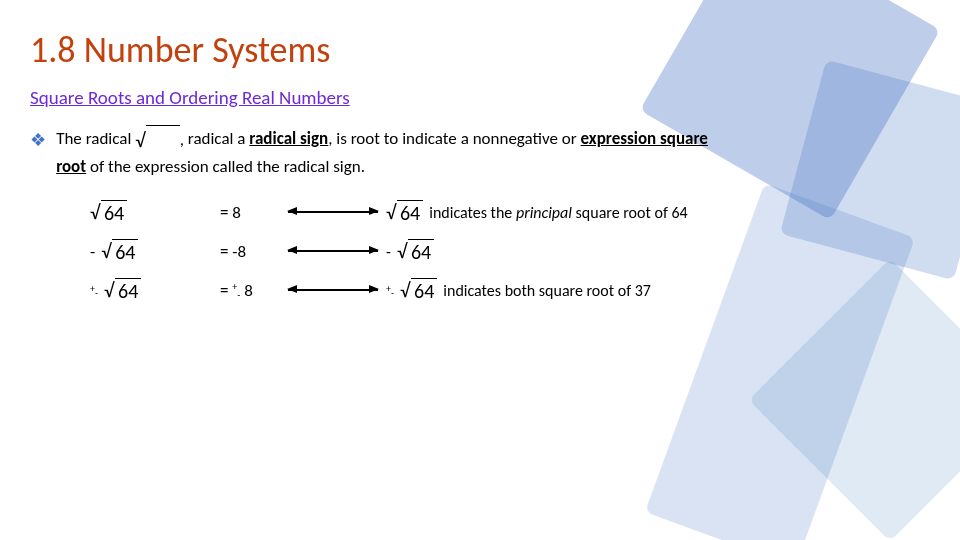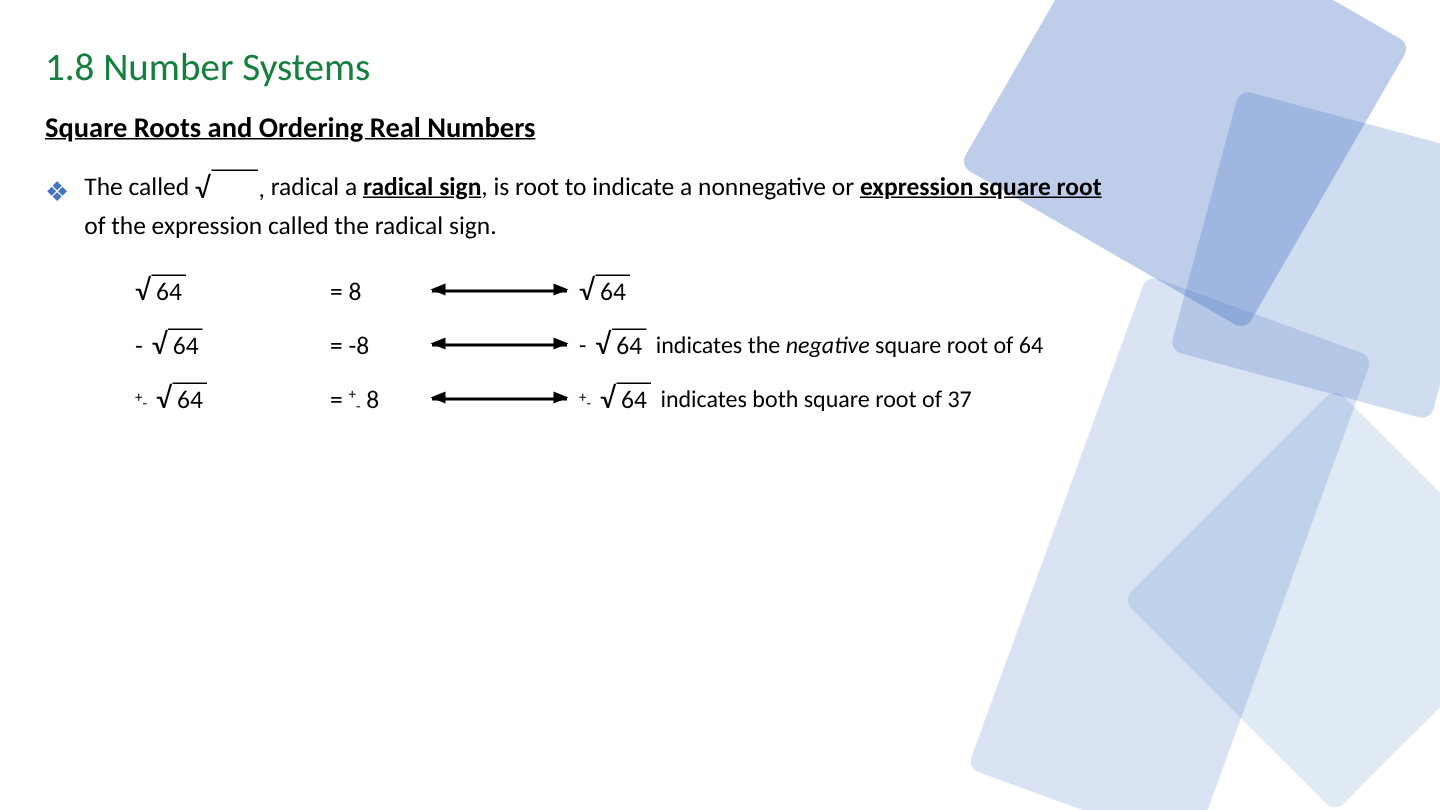--- a/index.html
+++ b/index.html
@@ -63,31 +63,31 @@
       border-radius: 8px;
     }
 
     .content {
       position: relative;
       z-index: 1;
       padding: 28px 40px 20px 30px;
     }
 
     .slide-title {
-      font-size: 26px;
+      font-size: 36px;
       font-weight: 400;
-      color: #15803d;
+      color: #c2410c;
       margin-bottom: 14px;
     }
 
     .section-title {
       font-size: 19px;
-      font-weight: 700;
+      font-weight: 400;
       text-decoration: underline;
-      color: #000000;
+      color: #6d28d9;
       margin-bottom: 16px;
     }
 
     .bullet-point {
       display: flex;
       align-items: flex-start;
       font-size: 17px;
       color: #000;
       margin-bottom: 10px;
       line-height: 1.45;
@@ -121,21 +121,21 @@
 
     .sqrt-symbol {
       font-size: 20px;
       line-height: 1;
       margin-right: 1px;
     }
 
     .sqrt-number {
       border-top: 1.5px solid #000;
       padding: 0 3px;
-      font-size: 17px;
+      font-size: 20px;
     }
 
     
     .examples-area {
       margin-top: 20px;
       margin-left: 60px;
     }
 
     .example-row {
       display: flex;
@@ -206,21 +206,21 @@
 
 <div class="content">
 
   <h1 class="slide-title">1.8 Number Systems</h1>
 
   <div class="section-title">Square Roots and Ordering Real Numbers</div>
 
   <div class="bullet-point">
     <span class="bullet-diamond">❖</span>
     <span class="bullet-text">
-      <span>The called</span>
+      <span>The radical</span>
       
       <span class="radical">
         <span class="sqrt-symbol">√</span><span class="sqrt-number" style="padding:0 10px;">&nbsp;&nbsp;&nbsp;</span>,
       </span>
       <span> radical a </span><span class="underline-bold">radical sign</span><span>, is root to indicate a nonnegative or </span><span class="underline-bold">expression square root</span><span> of the expression called the radical sign.</span>
     </span>
   </div>
 
   <div class="examples-area">
 
@@ -231,40 +231,40 @@
             <span class="sqrt-number">64</span>
         </span>
       </div>
       <div class="example-eq">= 8</div>
       <span class="arrow-line"></span>
       <div class="example-rhs">
         <span class="radical">
           <span class="sqrt-symbol">√</span>
             <span class="sqrt-number">64</span>
         </span>
+        <span> indicates the <span class="italic-text">principal</span> square root of 64</span>
       </div>
     </div>
 
     <div class="example-row">
       <div class="example-lhs">
         <span style="margin-right:2px;">-</span>
         <span class="radical">
           <span class="sqrt-symbol">√</span>
             <span class="sqrt-number">64</span>
         </span>
       </div>
       <div class="example-eq">= -8</div>
       <span class="arrow-line"></span>
       <div class="example-rhs">
         <span>-</span>
         <span class="radical">
           <span class="sqrt-symbol">√</span>
             <span class="sqrt-number">64</span>
         </span>
-        <span> indicates the <span class="italic-text">negative</span> square root of 64</span>
       </div>
     </div>
 
     <div class="example-row">
       <div class="example-lhs">
         <span style="margin-right:2px; font-size:14px; vertical-align:middle;">
           <sup style="font-size:10px; vertical-align:top;">+</sup><sub style="font-size:10px; vertical-align:bottom;">-</sub>
         </span>
         <span class="radical">
           <span class="sqrt-symbol">√</span>

